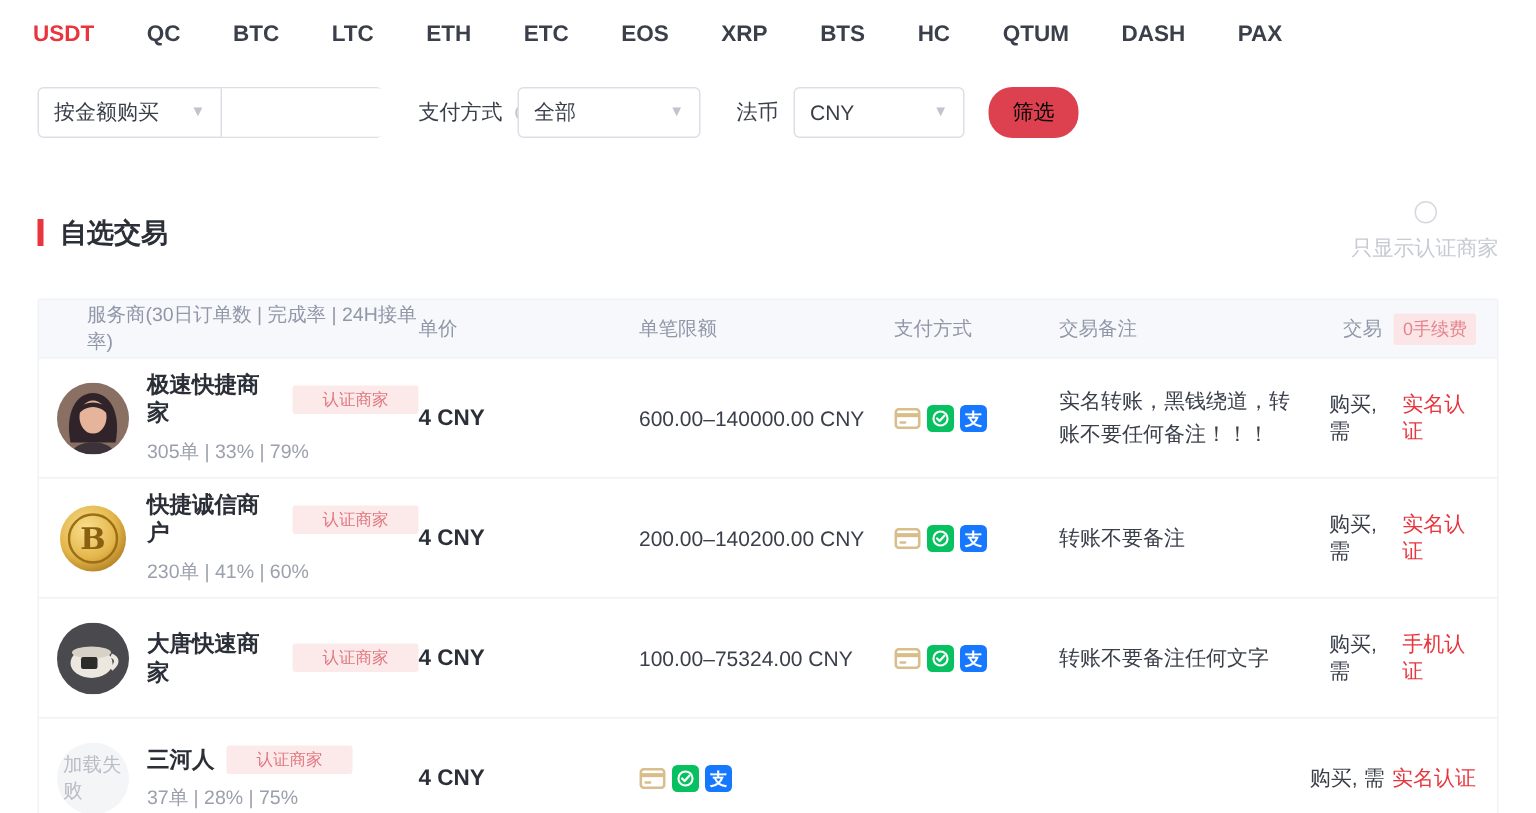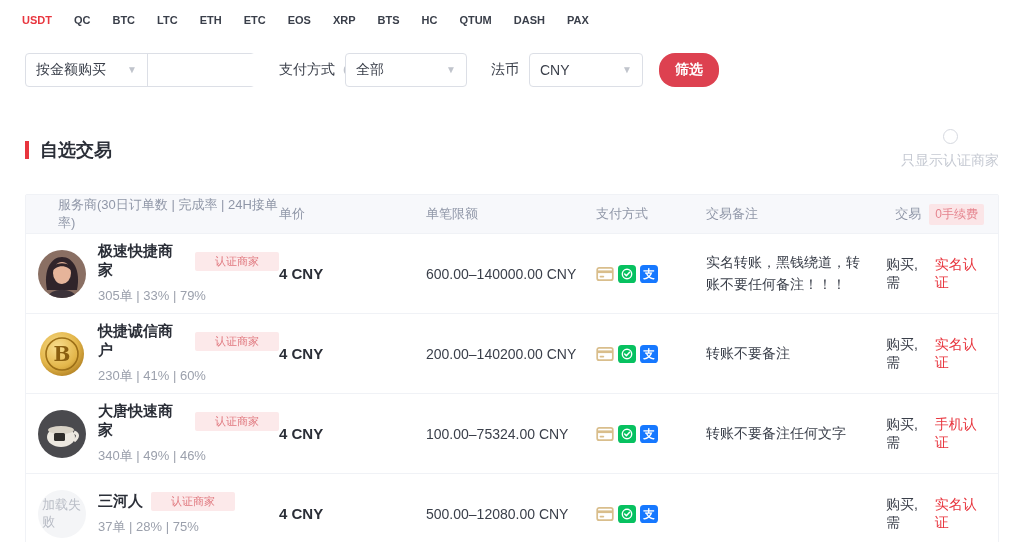--- a/index.html
+++ b/index.html
@@ -4,36 +4,36 @@
 <style>
   :root{
     --accent:#E8353E; --btn:#DD4150; --ink:#2F333D; --ink2:#3A3F4A;
     --muted:#9BA0AC; --faint:#C6CAD3; --line:#F0F2F6; --head-bg:#F7F8FB;
     --badge-bg:#FCE9EA; --badge-fg:#E0787F; --border:#DCDFE6;
   }
   *{margin:0;padding:0;box-sizing:border-box;}
   html,body{width:1024px;height:542px;overflow:hidden;background:#fff;
     font-family:"Liberation Sans","DejaVu Sans",sans-serif;color:var(--ink);}
   
-  .tabs{display:flex;gap:22px;padding:14px 0 0 22px;font-size:11px;font-weight:700;color:#3A3F4A;}
+  .tabs{display:flex;gap:35px;padding:14px 0 0 22px;font-size:15px;font-weight:700;color:#3A3F4A;}
   .tab{cursor:pointer;}
   .tab.active{color:var(--accent);}
   
   .filter-bar{display:flex;align-items:center;margin:27px 0 0 25px;height:34px;}
   .amount-group{display:flex;align-items:center;width:230px;height:34px;border:1px solid var(--border);border-radius:4px;background:#fff;}
   .amount-dd{display:flex;align-items:center;gap:21px;padding:0 10px;height:100%;border-right:1px solid var(--border);font-size:14px;color:#3A3F4A;cursor:pointer;white-space:nowrap;}
   .caret{font-size:10px;color:#C0C4CC;line-height:1;}
   .amount-input-wrap{display:flex;align-items:center;flex:1;height:100%;}
   .amount-input{flex:1;min-width:0;border:none;outline:none;height:100%;padding:0 4px 0 10px;font-size:14px;font-family:inherit;}
   .unit{padding-right:11px;color:#C0C4CC;font-size:14px;}
   .flabel{margin-left:24px;font-size:14px;color:#3A3F4A;}
   .select{display:flex;align-items:center;justify-content:space-between;height:34px;border:1px solid var(--border);border-radius:4px;margin-left:10px;padding:0 10px;font-size:14px;color:#3A3F4A;cursor:pointer;background:#fff;}
   .select.pay{width:122px;}
   .select.fiat{width:114px;}
-  .filter-btn{margin-left:16px;width:60px;height:34px;background:var(--btn);color:#ffffff;border:none;border-radius:16px;font-size:14px;font-family:inherit;cursor:pointer;font-weight:bold;}
+  .filter-btn{margin-left:16px;width:60px;height:34px;background:var(--btn);color:#000000;border:none;border-radius:16px;font-size:14px;font-family:inherit;cursor:pointer;}
   
   .section-head{display:flex;align-items:center;justify-content:space-between;margin:42px 25px 0 25px;}
   .title-wrap{display:flex;align-items:center;gap:11px;justify-content:flex-end;}
   .red-bar{width:4px;height:18px;background:var(--accent);}
   .sec-title{font-size:18px;font-weight:700;color:#2B2F38;}
   .only-cert{display:flex;align-items:center;gap:8px;color:var(--faint);font-size:14px;cursor:pointer;flex-direction:column;}
   .radio{width:15px;height:15px;border:1px solid #D6D9E0;border-radius:50%;background:#fff;}
   
   .table{margin:24px 25px 0 25px;border:1px solid var(--line);border-radius:2px;}
   .thead{display:flex;align-items:center;height:38px;background:var(--head-bg);color:#9097A8;font-size:13px;}
@@ -237,21 +237,20 @@
               <ellipse cx="23" cy="20" rx="13" ry="4" fill="#D8D2C6"></ellipse>
               <path d="M36 22 q7 3 0 9" fill="none" stroke="#ECE8E0" stroke-width="3"></path>
               <rect x="16" y="23" width="11" height="8" rx="1.5" fill="#2E2C2A"></rect>
             </svg>
           </div>
       <div class="minfo">
         <div class="mtop">
           <span class="mname">大唐快速商家</span>
           <span class="mbadge">认证商家</span>
         </div>
-        <div class="mstats">340单 | 49% | 46%</div>
       </div>
     </div>
     <div class="cell c-price">4 CNY</div>
     <div class="cell c-limit">100.00–75324.00 CNY</div>
     <div class="cell c-pay">
           <svg class="pay-icon" viewBox="0 0 18 18">
             <rect x="1.2" y="2.8" width="15.6" height="12.4" rx="2" fill="none" stroke="#D9BE8C" stroke-width="1.7"></rect>
             <rect x="1.2" y="5.4" width="15.6" height="2.7" fill="#D9BE8C"></rect>
             <rect x="3.6" y="10.8" width="4.6" height="1.7" rx="0.8" fill="#D9BE8C"></rect>
           </svg>
@@ -277,21 +276,20 @@
       <div class="avatar failed">加载失败</div>
       <div class="minfo">
         <div class="mtop">
           <span class="mname">三河人</span>
           <span class="mbadge">认证商家</span>
         </div>
         <div class="mstats">37单 | 28% | 75%</div>
       </div>
     </div>
     <div class="cell c-price">4 CNY</div>
-    <div class="cell c-limit">500.00–12080.00 CNY</div>
     <div class="cell c-pay">
           <svg class="pay-icon" viewBox="0 0 18 18">
             <rect x="1.2" y="2.8" width="15.6" height="12.4" rx="2" fill="none" stroke="#D9BE8C" stroke-width="1.7"></rect>
             <rect x="1.2" y="5.4" width="15.6" height="2.7" fill="#D9BE8C"></rect>
             <rect x="3.6" y="10.8" width="4.6" height="1.7" rx="0.8" fill="#D9BE8C"></rect>
           </svg>
           <svg class="pay-icon" viewBox="0 0 18 18">
             <rect width="18" height="18" rx="3.6" fill="#07C160"></rect>
             <circle cx="9" cy="9" r="4.7" fill="none" stroke="#fff" stroke-width="1.4"></circle>
             <path d="M6.7 9 L8.4 10.7 L11.6 7.2" stroke="#fff" stroke-width="1.5" fill="none" stroke-linecap="round" stroke-linejoin="round"></path>

